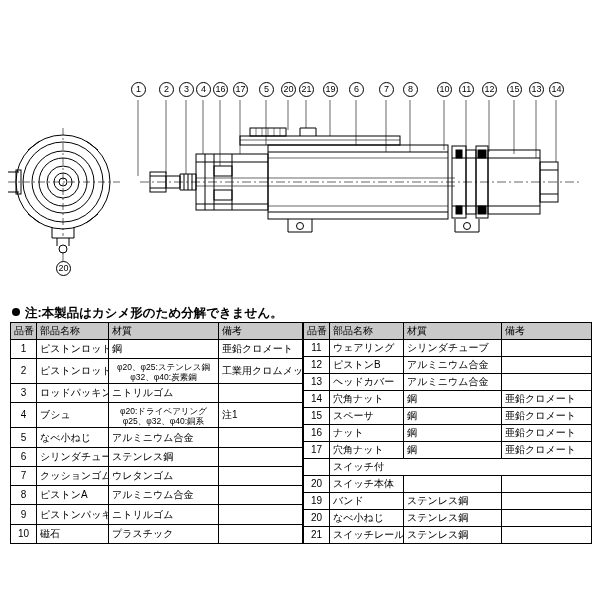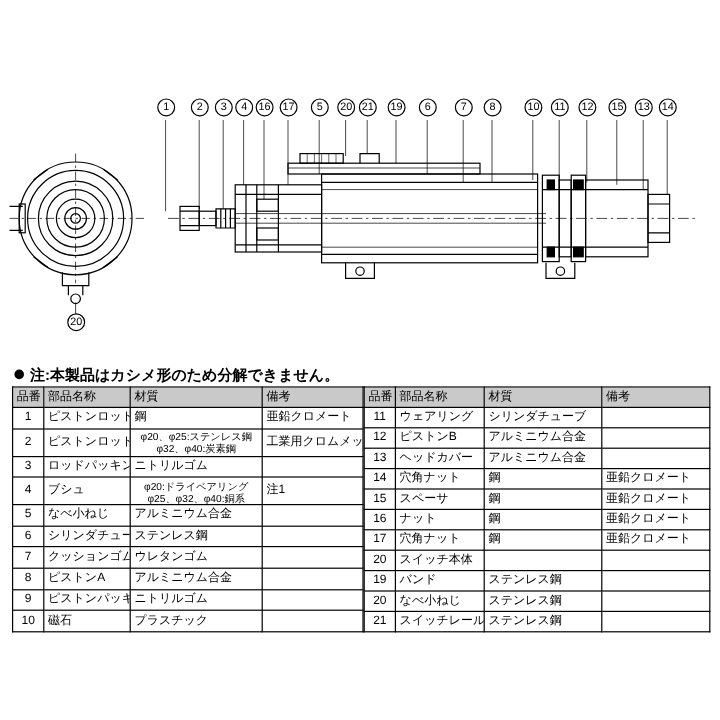--- a/index.html
+++ b/index.html
@@ -323,20 +323,24 @@
             <td>鋼</td>
             <td>亜鉛クロメート</td>
           </tr>
           <tr>
             <td class="num">17</td>
             <td>穴角ナット</td>
             <td>鋼</td>
             <td>亜鉛クロメート</td>
           </tr>
           <tr>
+            <td class="num"></td>
+            <td colspan="3">スイッチ付</td>
+          </tr>
+          <tr>
             <td class="num">20</td>
             <td>スイッチ本体</td>
             <td></td>
             <td></td>
           </tr>
           <tr>
             <td class="num">19</td>
             <td>バンド</td>
             <td>ステンレス鋼</td>
             <td></td>

